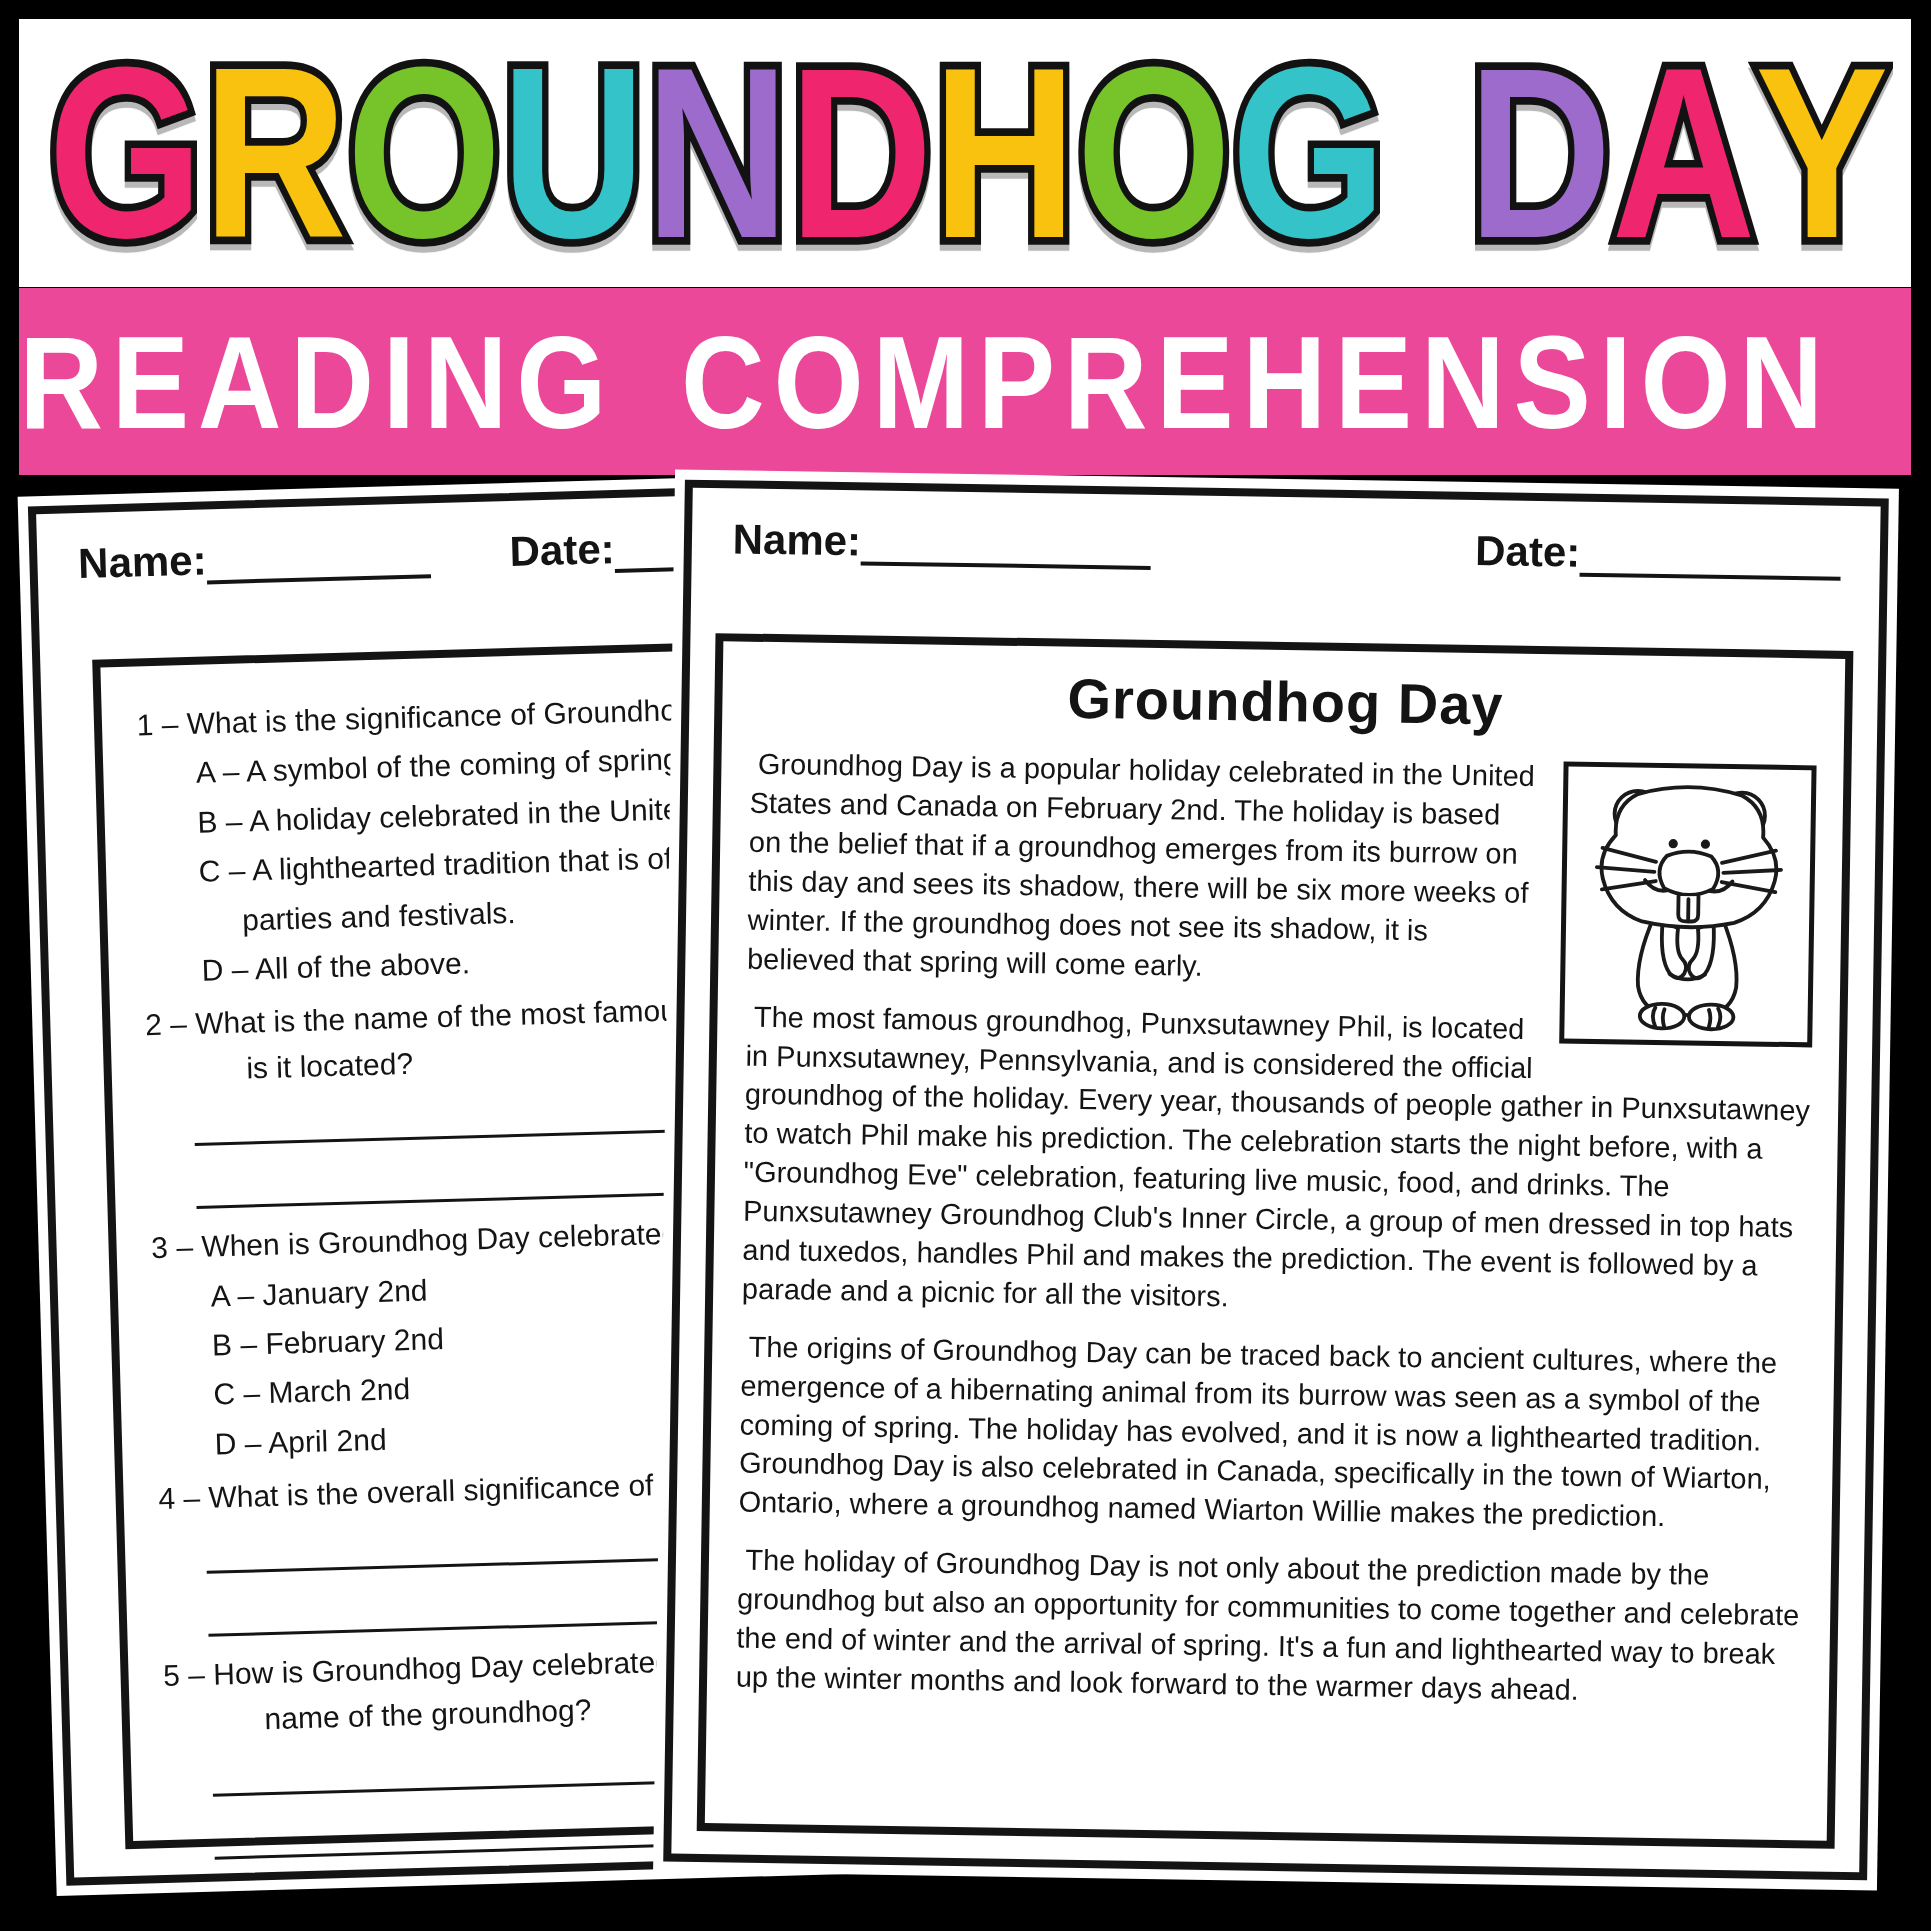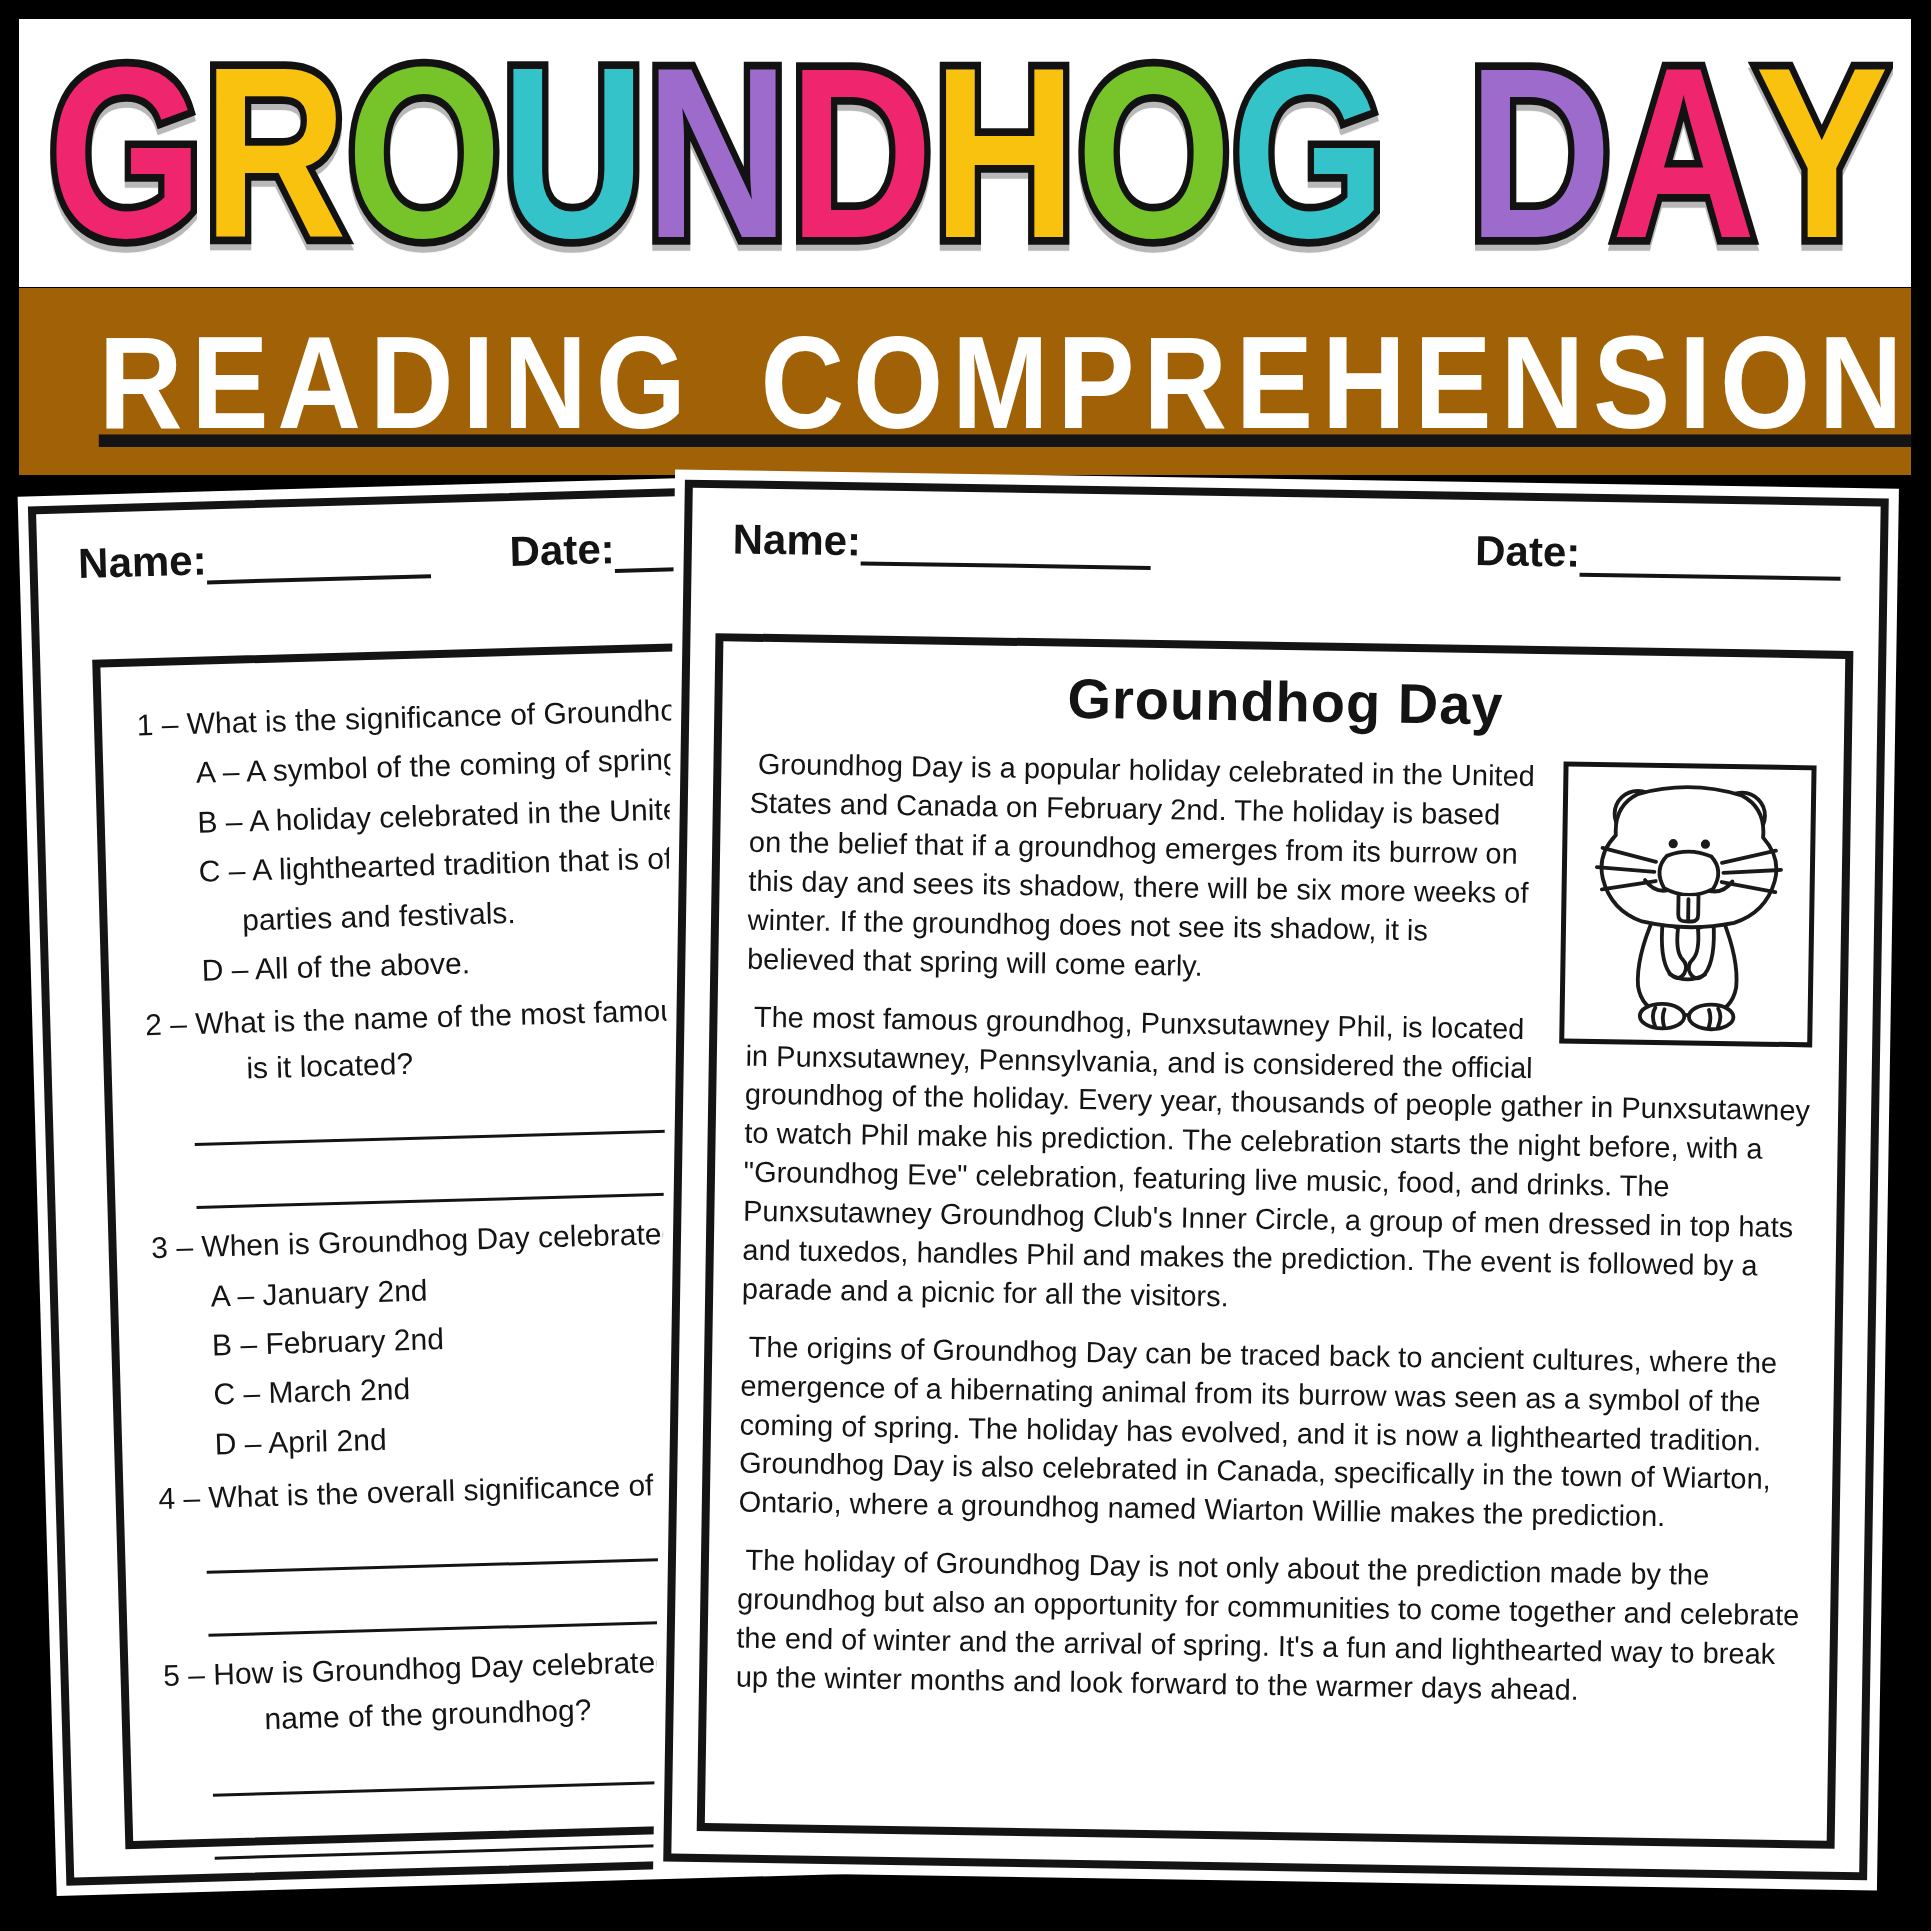--- a/index.html
+++ b/index.html
@@ -10,22 +10,22 @@
           display:flex;align-items:center;}
   .title-row{display:flex;justify-content:space-between;align-items:center;width:1834px;margin:0 auto;
              transform:scaleY(1.22);filter:drop-shadow(0 5.8px 0 rgba(0,0,0,0.28));}
   .word{display:flex;justify-content:space-between;}
   .word-0{flex:9.4;}
   .word-1{flex:3.1;margin-left:82px;}
   .bubble{position:relative;z-index:0;font-size:199px;font-weight:bold;line-height:0.95;}
   .bubble::before{content:attr(data-ch);position:absolute;left:0;top:0;z-index:-1;
                   -webkit-text-stroke:12.6px #121212;color:#121212;}
   
-  .band{position:absolute;left:19.3px;top:288px;width:1892px;height:187px;background:#a16207;
-        display:flex;align-items:center;justify-content:flex-end;text-decoration:underline;}
+  .band{position:absolute;left:19.3px;top:288px;width:1892px;height:187px;background:#ec4899;
+        display:flex;align-items:center;justify-content:flex-start;}
   .subtitle{color:#fff;font-weight:bold;font-size:116px;letter-spacing:8.7px;word-spacing:25px;
             transform:scaleY(1.14);white-space:nowrap;}
   
   .stage{position:absolute;left:19.3px;top:475px;width:1892px;height:1437px;background:#000;}
   .sheet{position:absolute;background:#fff;}
   .sheet-left{left:17.4px;top:9.7px;width:816px;height:1400px;transform:rotate(-1.6deg);z-index:1;}
   .sheet-right{left:645px;top:3.9px;width:1224px;height:1402px;transform:rotate(0.9deg);z-index:2;}
   .printed{position:absolute;inset:9.7px;border:8.7px solid #141414;}
   .headrow{display:flex;justify-content:space-between;padding:27px 39px 3.9px 41px;
            font-size:42px;font-weight:600;white-space:nowrap;}

